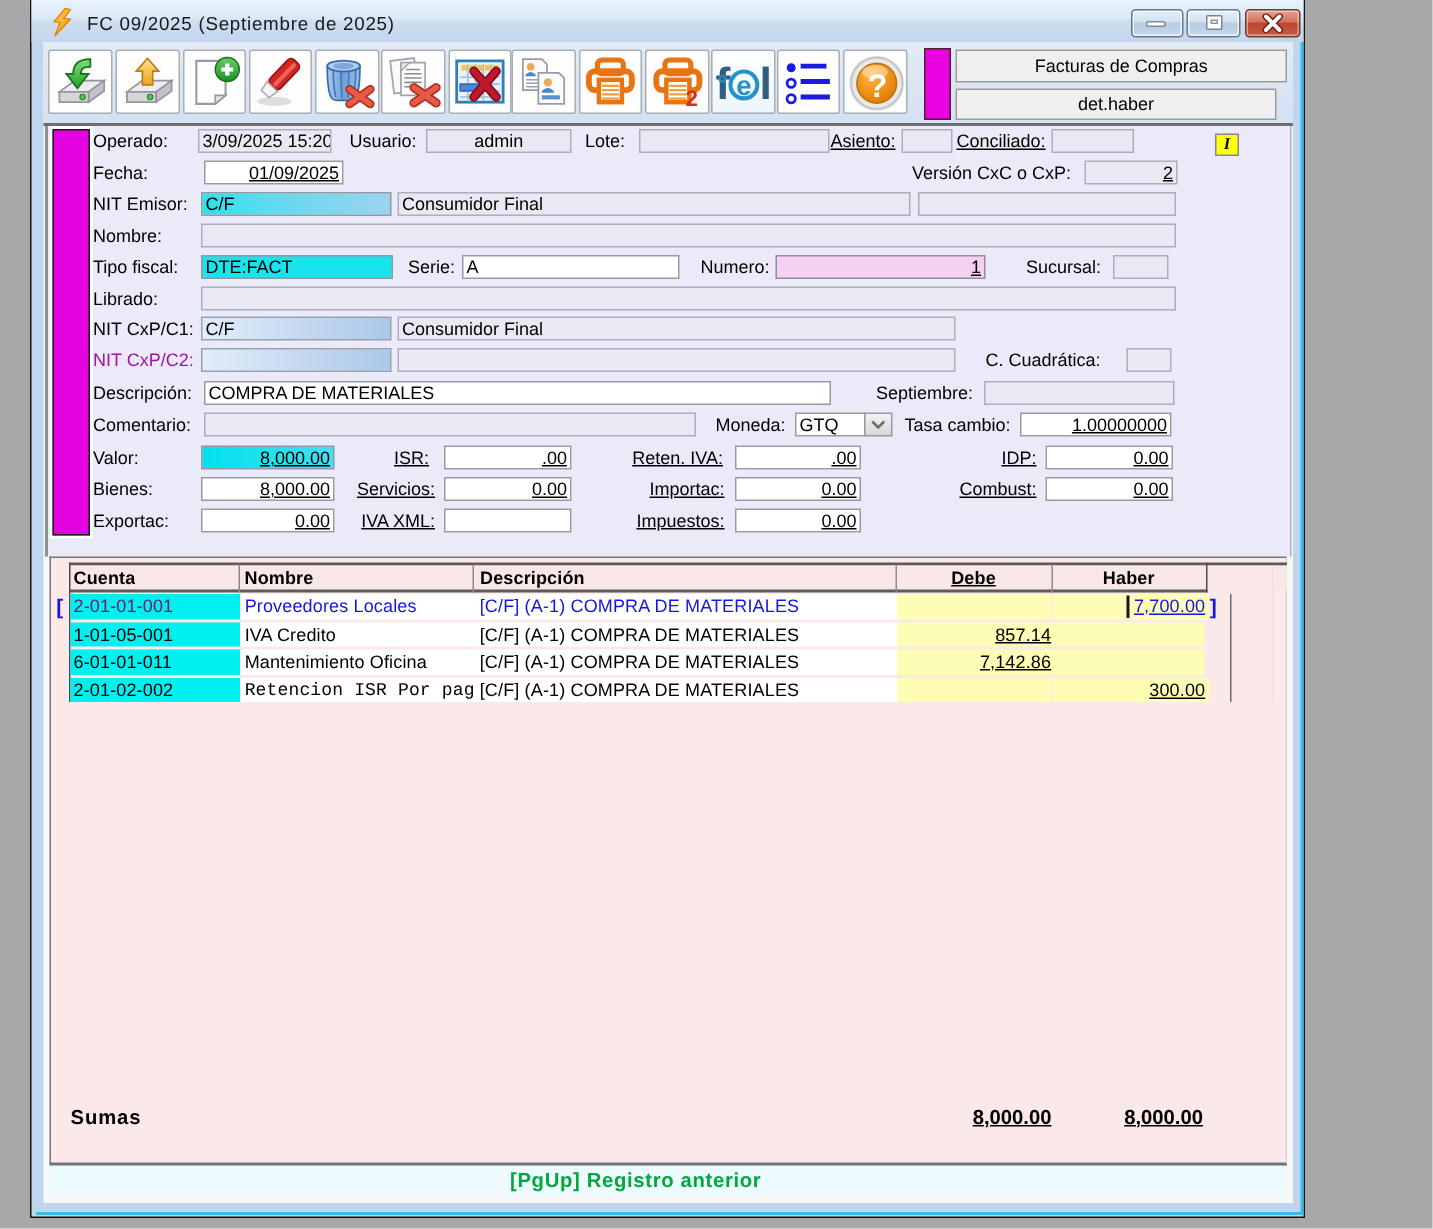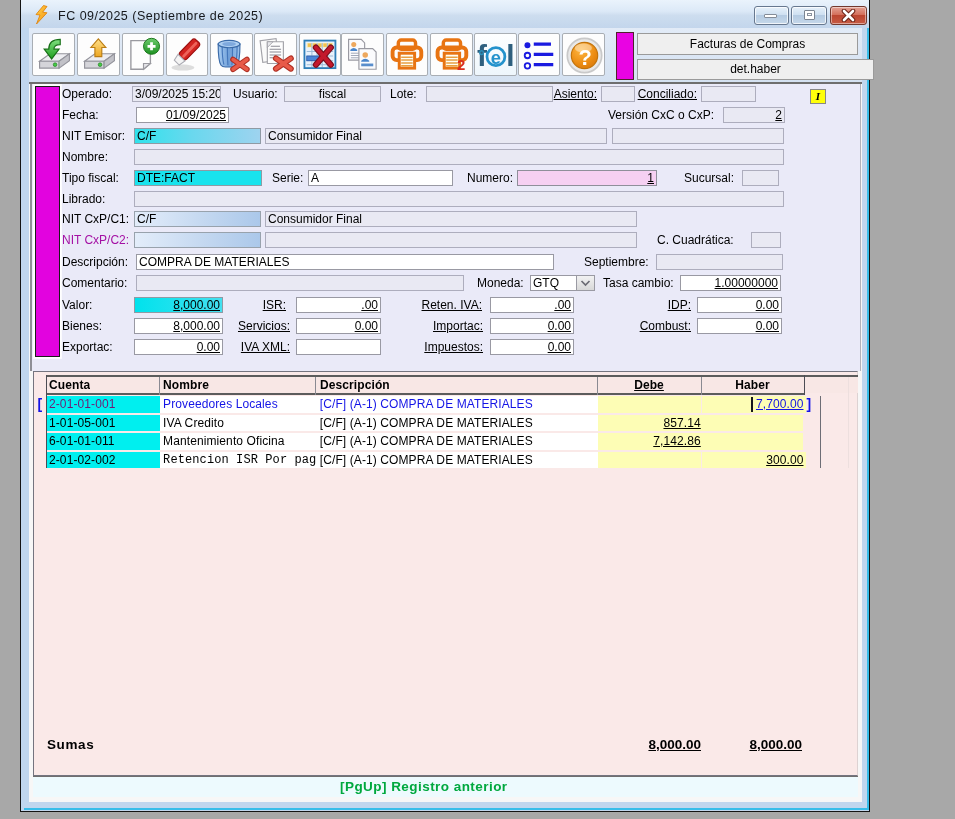--- a/index.html
+++ b/index.html
@@ -212,30 +212,30 @@
 <circle cx="17" cy="17" r="15" fill="#e9e9e9"></circle>
 <circle cx="17" cy="17" r="15" fill="none" stroke="#c9c9c9" stroke-width="1.5"></circle>
 <circle cx="17" cy="17" r="11.5" fill="url(#hg)" stroke="#c2730a" stroke-width="1"></circle>
 <ellipse cx="16" cy="10.5" rx="7.5" ry="4" fill="#fff" opacity="0.4"></ellipse>
 <text x="17.5" y="25" font-family="Liberation Sans" font-size="19" font-weight="bold" fill="#fff" text-anchor="middle">?</text>
 </svg>
 </div>
 
 <div class="a" style="left:616px;top:32px;width:18px;height:48px;background:#e903e3;border:1px solid #52202c;box-sizing:border-box;"></div>
 <div class="a" style="left:637px;top:32.5px;width:221px;height:22px;background:#efefef;border:1px solid #9a9a9a;box-sizing:border-box;font-size:12px;line-height:20px;text-align:center;color:#000;">Facturas de Compras</div>
-<div class="a" style="left:637px;top:58.5px;width:237px;height:21.5px;background:#efefef;border:1px solid #9a9a9a;box-sizing:border-box;font-size:12px;line-height:19px;text-align:center;color:#000;">det.haber</div>
+<div class="a" style="left:637px;top:58.5px;width:214px;height:21.5px;background:#efefef;border:1px solid #9a9a9a;box-sizing:border-box;font-size:12px;line-height:19px;text-align:center;color:#000;">det.haber</div>
 
 <div class="a" style="left:30.3px;top:83.5px;width:831.2px;height:287px;background:#eaeaf8;border:none;border-left:2.3px solid #8f8f96;border-right:1.5px solid #b0b0ba;box-sizing:border-box;"></div>
 
 <div class="a" style="left:35.1px;top:86px;width:24.8px;height:271px;background:#e203df;border:1.8px solid #1a1a1a;box-sizing:border-box;box-shadow:0 0 0 1.8px #ffffff;"></div>
 
 <div class="lbl" style="left:62px;top:86px;">Operado:</div>
 <div class="f fg" style="left:132px;top:86px;width:89px;">3/09/2025 15:20</div>
 <div class="lbl" style="left:233px;top:86px;">Usuario:</div>
-<div class="f fg tc" style="left:284px;top:86px;width:97px;">fiscal</div>
+<div class="f fg tc" style="left:284px;top:86px;width:97px;">admin</div>
 <div class="lbl" style="left:390px;top:86px;">Lote:</div>
 <div class="f fg" style="left:426px;top:86px;width:127px;"></div>
 <div class="lbl tr" style="left:530px;top:86px;width:67px;">Asiento:</div>
 <div class="f fg" style="left:601px;top:86px;width:34px;"></div>
 <div class="lbl tr" style="left:620px;top:86px;width:77px;">Conciliado:</div>
 <div class="f fg" style="left:701px;top:86px;width:55px;"></div>
 <div class="a" style="left:810px;top:89px;width:16px;height:15px;background:#ffff0a;border:1px solid #888;box-sizing:border-box;text-align:center;font:italic bold 11px/13px 'Liberation Serif';color:#000;">I</div>
 
 <div class="lbl" style="left:62px;top:107px;">Fecha:</div>
 <div class="f fw tr" style="left:136px;top:107px;width:93px;">01/09/2025</div>

